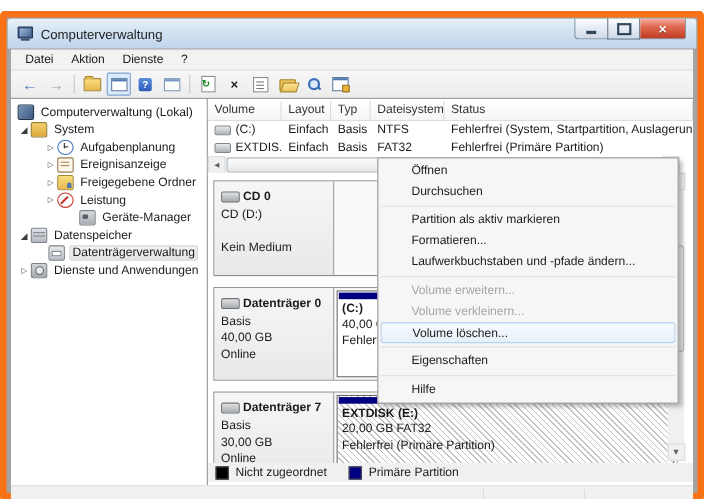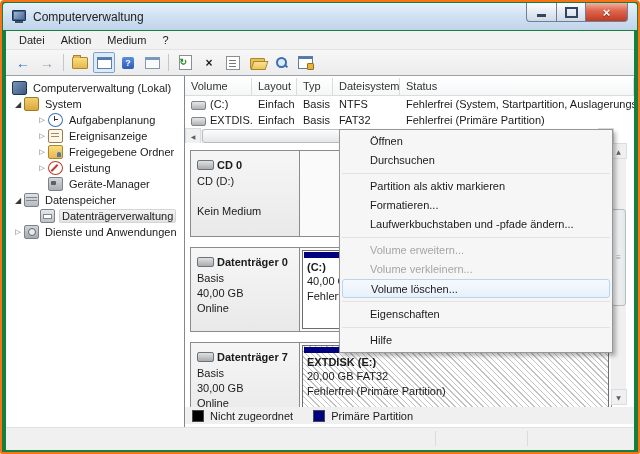--- a/index.html
+++ b/index.html
@@ -1,17 +1,17 @@
 <!DOCTYPE html>
 <html><head>
 <meta charset="utf-8">
 <style>
   html,body{margin:0;padding:0;}
   body{width:640px;height:454px;overflow:hidden;font-family:"Liberation Sans",sans-serif;font-size:11px;color:#1a1a1a;background:#fff;position:relative;}
-  .frame{position:absolute;inset:0;background:#15803d;border:2px solid #f97316;border-radius:4px 4px 2px 2px;}
+  .frame{position:absolute;inset:0;background:#a3a3a3;border:6px solid #f97316;border-radius:4px 4px 2px 2px;margin-top:10px;}
   
   .titlebar{position:absolute;top:1px;left:1px;right:1px;height:27px;border-radius:3px 3px 0 0;
     background:linear-gradient(#e8f1fb,#d2e2f3 45%,#c0d4ea);display:flex;align-items:center;padding-left:9px;}
   .app-icon{width:14px;height:13px;position:relative;flex:0 0 auto;}
   .app-icon .scr{position:absolute;left:0;top:0;width:12px;height:9px;background:#41608c;border:1px solid #20354f;border-radius:1px;}
   .app-icon .scr i{position:absolute;inset:1px;background:linear-gradient(135deg,#9db8d8,#4a6a96);display:block;}
   .app-icon .base{position:absolute;left:3px;bottom:0;width:8px;height:2px;background:#3a506f;}
   .title{margin-left:7px;font-size:12px;color:#222;}
   .win-controls{position:absolute;top:0;right:9px;display:flex;}
   .wc{height:18px;border:1px solid #6d7f90;border-top:none;display:flex;align-items:center;justify-content:center;
@@ -154,21 +154,21 @@
         </div>
       <div class="wc close">
           <span>×</span>
         </div>
     </div>
   </div>
 
   <div class="menubar">
     <span class="mitem">Datei</span>
     <span class="mitem">Aktion</span>
-    <span class="mitem">Medium</span>
+    <span class="mitem">Dienste</span>
     <span class="mitem">?</span>
   </div>
 
   <div class="toolbar">
     <div class="tbtn">
         <span class="arr-back">←</span>
       </div>
     <div class="tbtn">
         <span class="arr-fwd">→</span>
       </div>
@@ -233,21 +233,21 @@
       <div class="trow" style="padding-left:30px;">
         <span class="exp">▷</span>
         <span class="ticon i-sharedfolder"></span>
         <span class="tlabel">Freigegebene Ordner</span>
       </div>
       <div class="trow" style="padding-left:30px;">
         <span class="exp">▷</span>
         <span class="ticon i-perf"></span>
         <span class="tlabel">Leistung</span>
       </div>
-      <div class="trow" style="padding-left:42px;">
+      <div class="trow" style="padding-left:62px;">
         <span class="ticon i-devmgr"></span>
         <span class="tlabel">Geräte-Manager</span>
       </div>
       <div class="trow" style="padding-left:6px;">
         <span class="exp open">◢</span>
         <span class="ticon i-storage"></span>
         <span class="tlabel">Datenspeicher</span>
       </div>
       <div class="trow sel" style="padding-left:34px;">
         <span class="ticon i-diskmgmt"></span>

